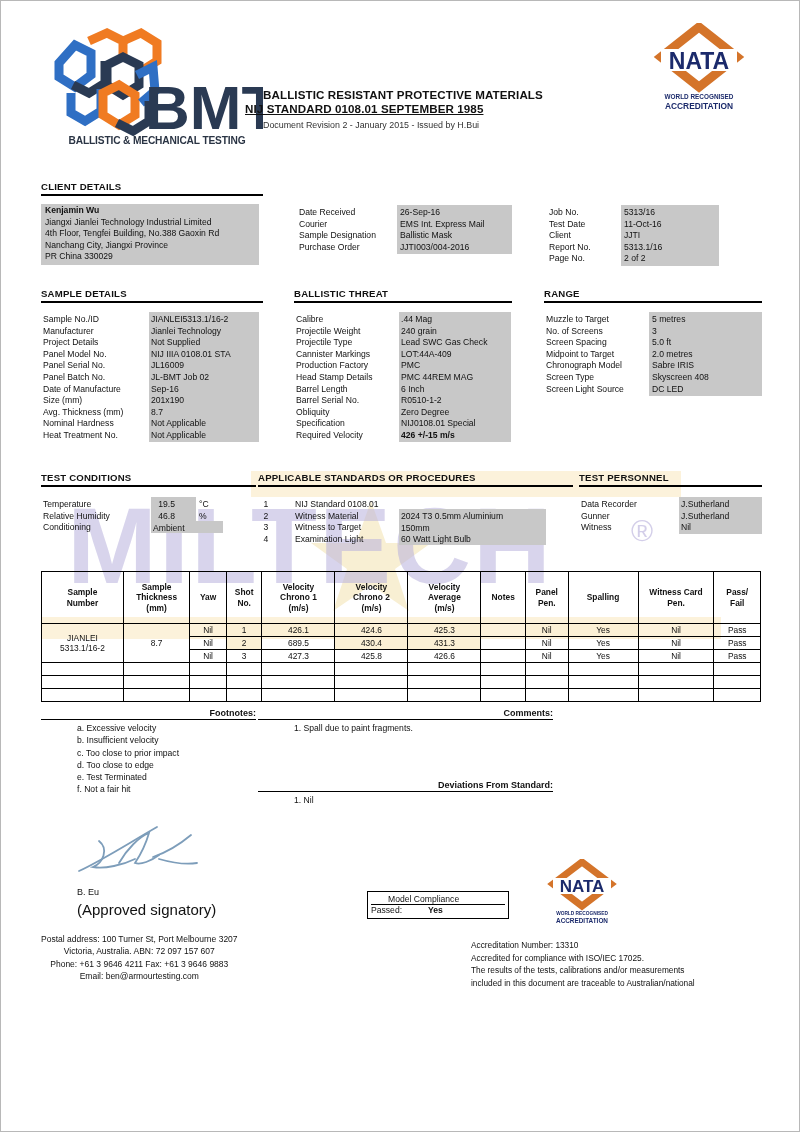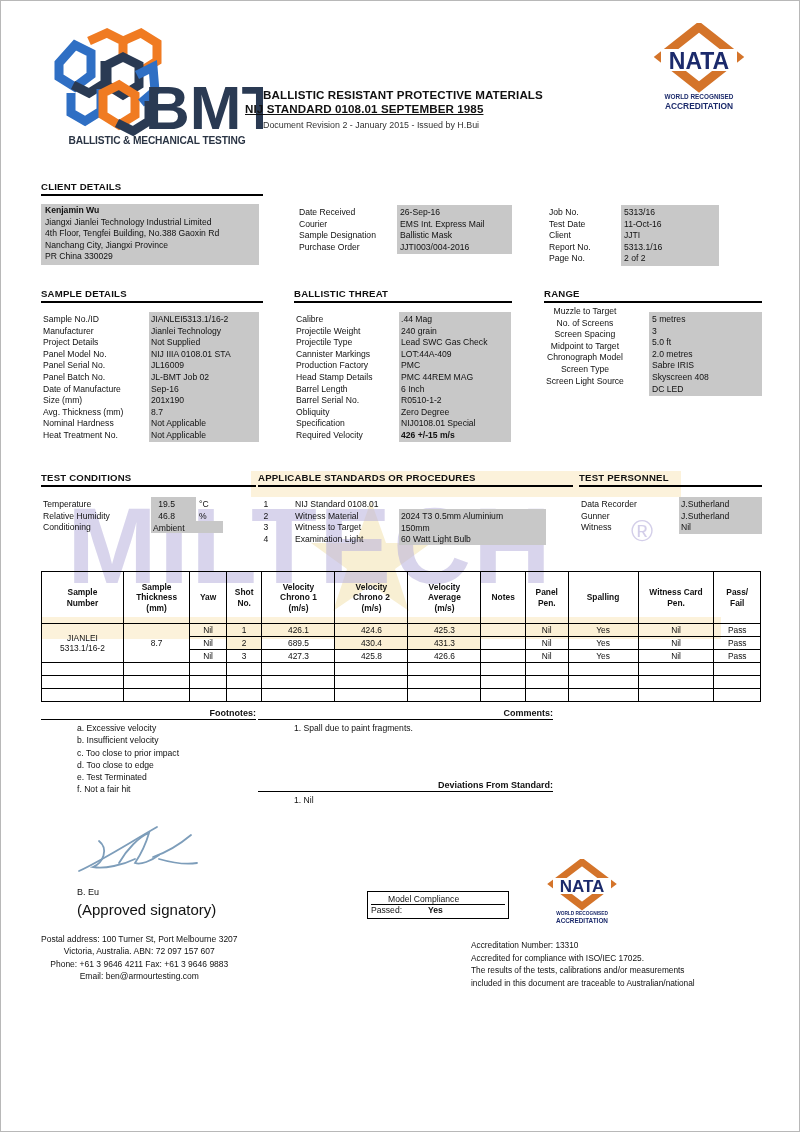--- a/index.html
+++ b/index.html
@@ -242,21 +242,21 @@
     <div>R0510-1-2</div>
     <div>Zero Degree</div>
     <div>NIJ0108.01 Special</div>
     <div class="bold">426 +/-15 m/s</div>
   </div>
 
   <div class="sect" style="left:543px;top:287px;width:218px;">
     <div class="sect-title">RANGE</div>
     <div class="sect-rule"></div>
   </div>
-  <div class="keylist" style="left:545px;top:305px;text-align:center;">
+  <div class="keylist" style="left:545px;top:313px;">
     <div>Muzzle to Target</div>
     <div>No. of Screens</div>
     <div>Screen Spacing</div>
     <div>Midpoint to Target</div>
     <div>Chronograph Model</div>
     <div>Screen Type</div>
     <div>Screen Light Source</div>
   </div>
   <div class="valbox" style="left:648px;top:311px;width:113px;height:84px;"></div>
   <div class="vallist" style="left:651px;top:313px;">

